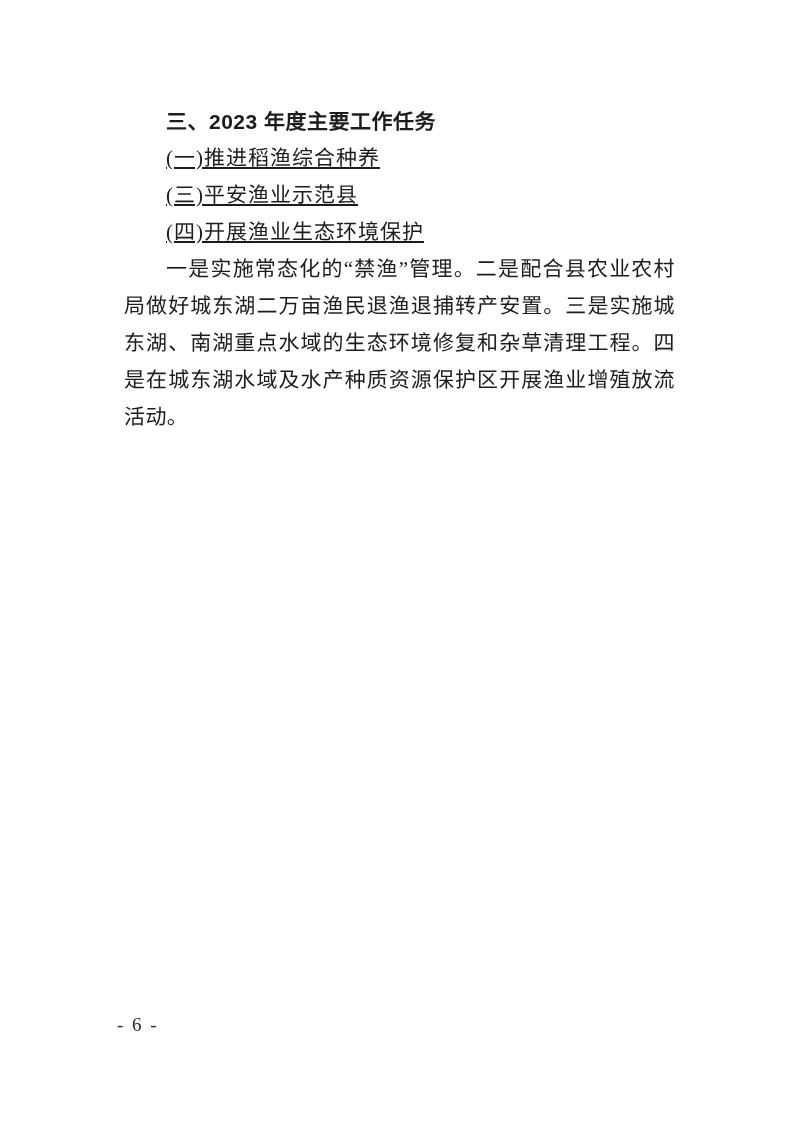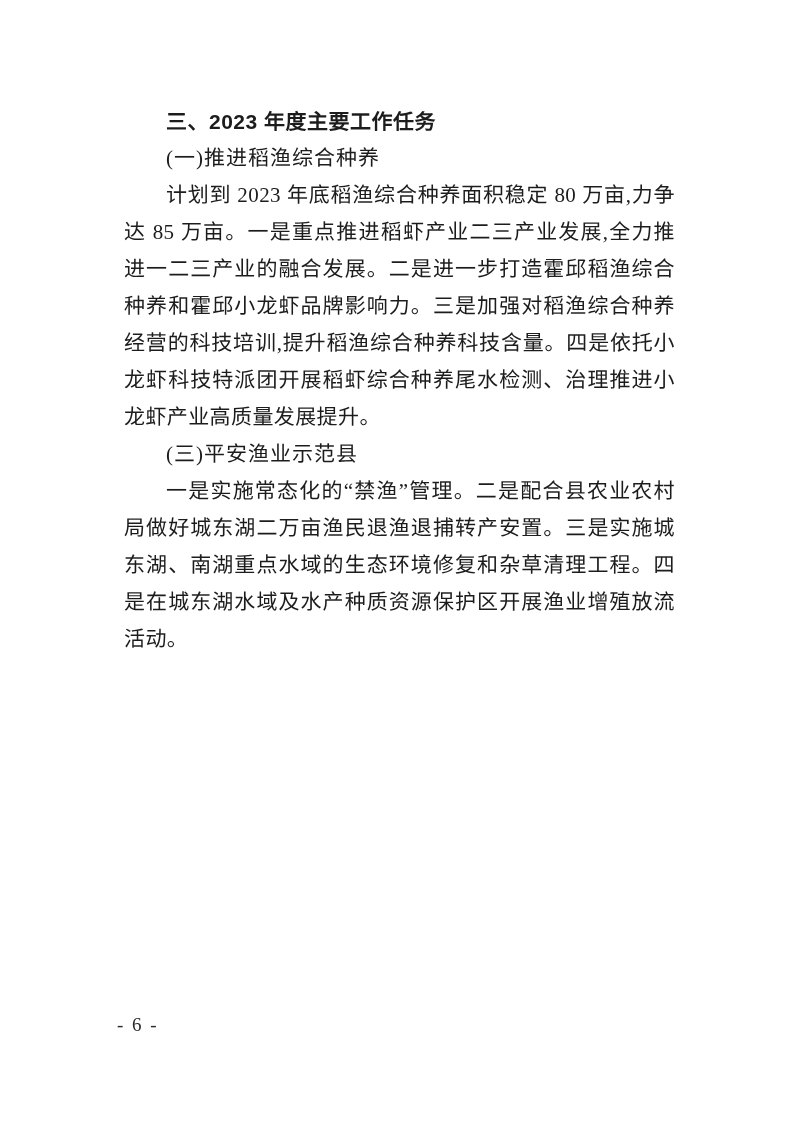--- a/index.html
+++ b/index.html
@@ -35,20 +35,21 @@
     white-space: nowrap;
   }
   .sub-heading {
     font-family: "Liberation Serif", serif;
     font-weight: normal;
     font-size: 21px;
     line-height: 37px;
     text-indent: 42px;
     letter-spacing: 1px;
     white-space: nowrap;
+    text-decoration: underline;
   }
   .body-para {
     font-family: "Liberation Serif", serif;
     font-size: 21px;
     line-height: 37px;
     text-indent: 42px;
     text-align: justify;
     text-align-last: left;
     letter-spacing: 0.4px;
     word-break: break-all;
@@ -67,24 +68,24 @@
 </head>
 <body>
 
 <div class="page">
 
   <main class="content">
 
     <h1 class="doc-heading">三、2023 年度主要工作任务</h1>
 
     <h2 class="sub-heading">(一)推进稻渔综合种养</h2>
-    <p class="body-para">计划到 2023 年底稻渔综合种养面积稳定 80 万亩,力争达 85 万亩。一是重点推进稻虾产业二三产业发展,全力推进一二三产业的融合发展。二是进一步打造霍邱稻渔综合种养和霍邱小龙虾品牌影响力。三是加强对稻渔综合种养经营的科技培训,提升稻渔综合种养科技含量。四是依托小龙虾科技特派团开展稻虾综合种养尾水检测、治理推进小龙虾产业高质量发展提升。</p>
 
 
     <h2 class="sub-heading">(三)平安渔业示范县</h2>
 
+    <h2 class="sub-heading">(四)开展渔业生态环境保护</h2>
     <p class="body-para">一是实施常态化的“禁渔”管理。二是配合县农业农村局做好城东湖二万亩渔民退渔退捕转产安置。三是实施城东湖、南湖重点水域的生态环境修复和杂草清理工程。四是在城东湖水域及水产种质资源保护区开展渔业增殖放流活动。</p>
 
   </main>
 
   <div class="page-number">- 6 -</div>
 
 </div>
 
 </body></html>

